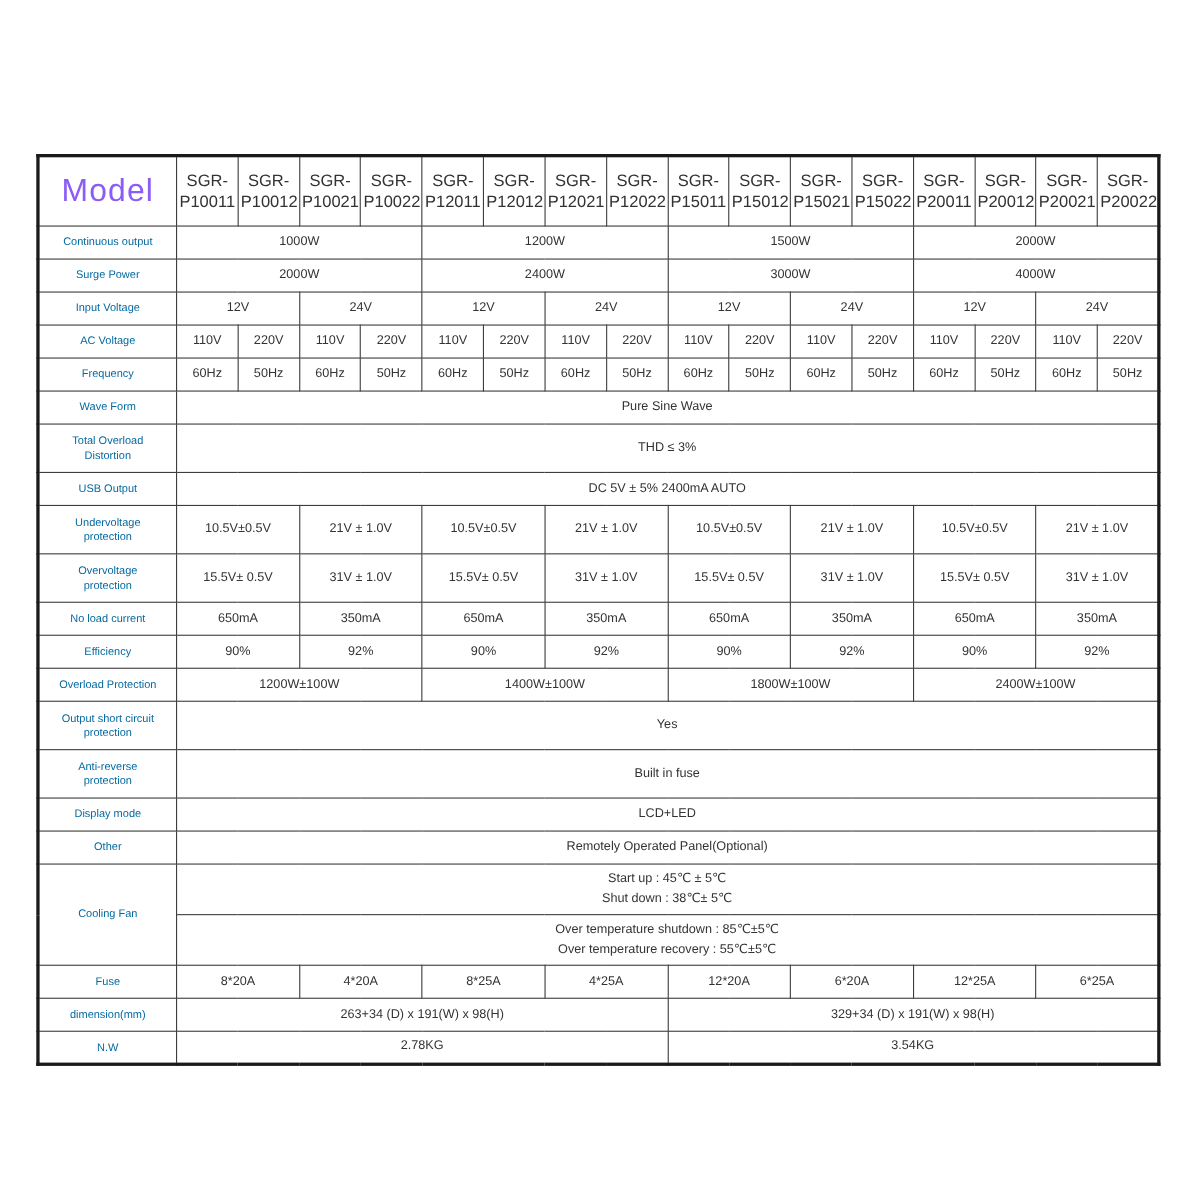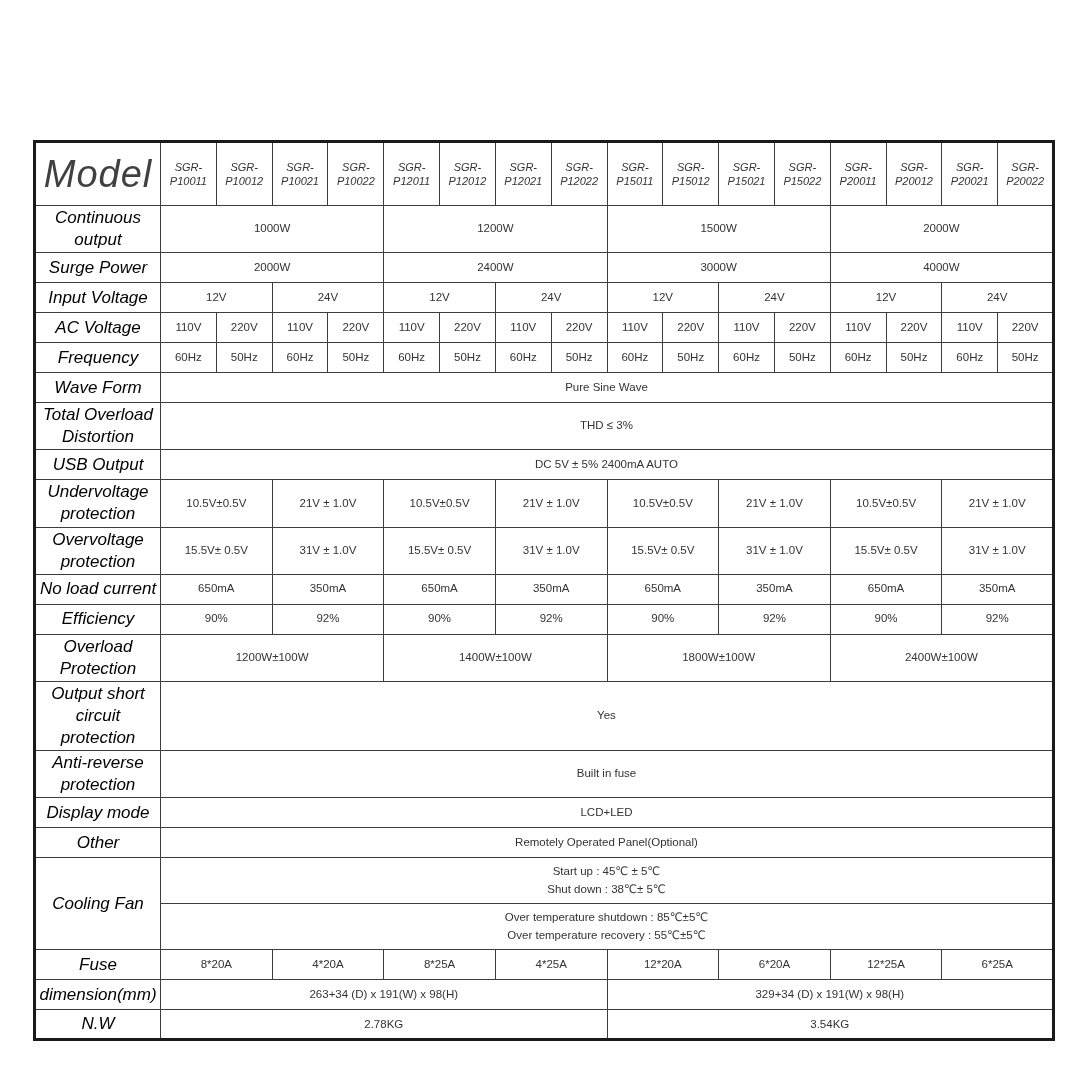--- a/index.html
+++ b/index.html
@@ -26,23 +26,23 @@
   .spec-table{
     position:absolute;top:140px;left:33px;width:1019px;
     border-collapse:collapse;table-layout:fixed;
     border:3px solid #1a1a1a;
   }
   .spec-table th,.spec-table td{
     border:1px solid #3d3d3d;
     text-align:center;vertical-align:middle;
     font-weight:normal;padding:1px 2px;overflow:hidden;
   }
-  .model-th{font-size:38px;color:#404040;letter-spacing:1px;font-style:italic;}
-  .model-cell{font-size:11px;line-height:1.3;white-space:pre-line;color:#333;font-style:italic;}
-  .label-cell{font-size:17px;line-height:1.3;white-space:pre-line;color:#000000;font-style:italic;}
+  .model-th{font-size:29px;color:#8b5cf6;letter-spacing:1px;}
+  .model-cell{font-size:15px;line-height:1.3;white-space:pre-line;color:#333;}
+  .label-cell{font-size:10px;line-height:1.3;white-space:pre-line;color:#0369a1;}
   .value-cell{font-size:11.5px;line-height:1.55;white-space:pre-line;color:#333;}
 </style>
 </head>
 <body>
 
 <div class="page">
 
 
   <table class="spec-table">
     <colgroup id="spec-cols">

